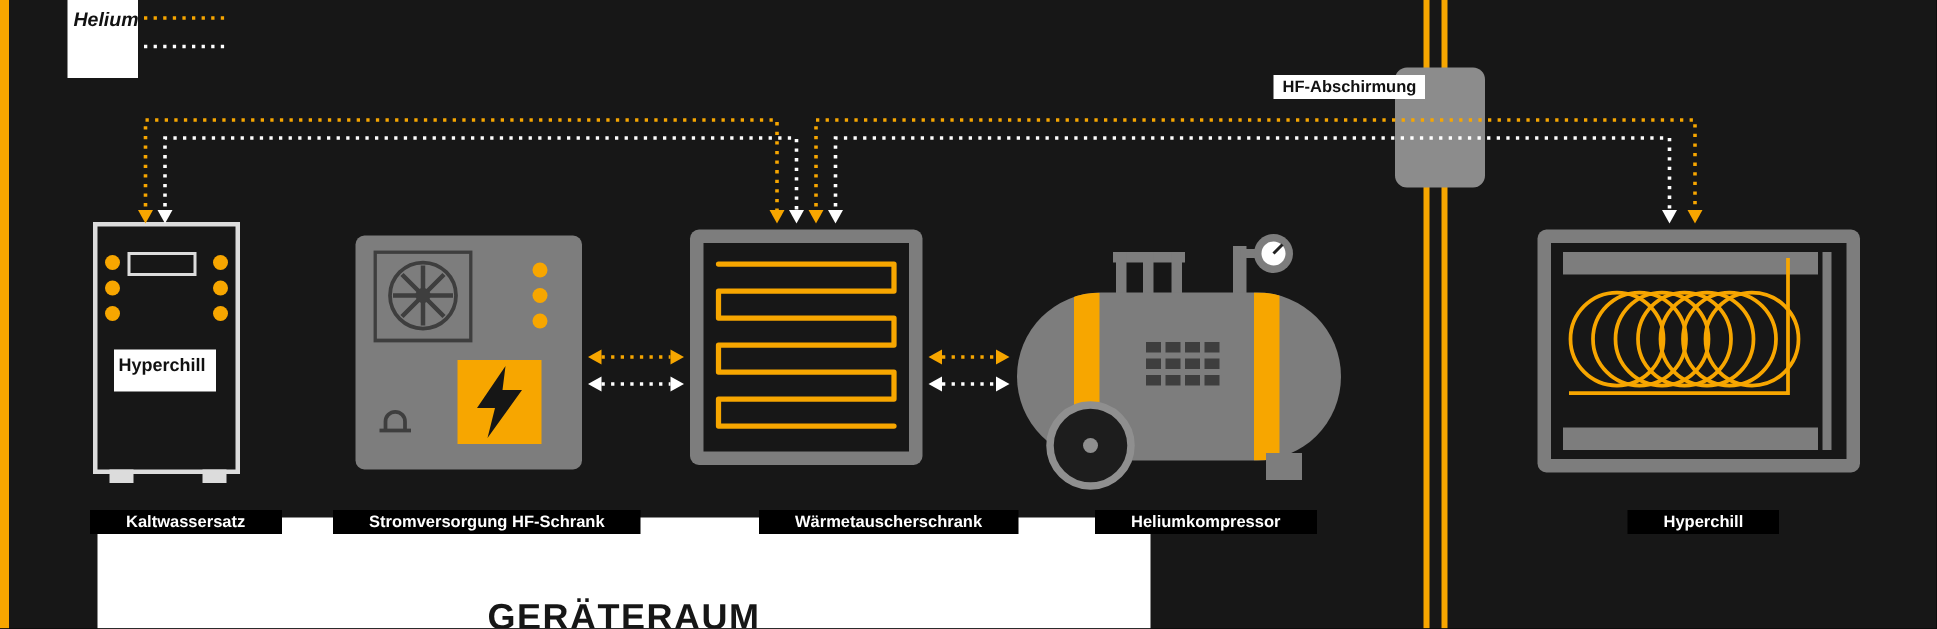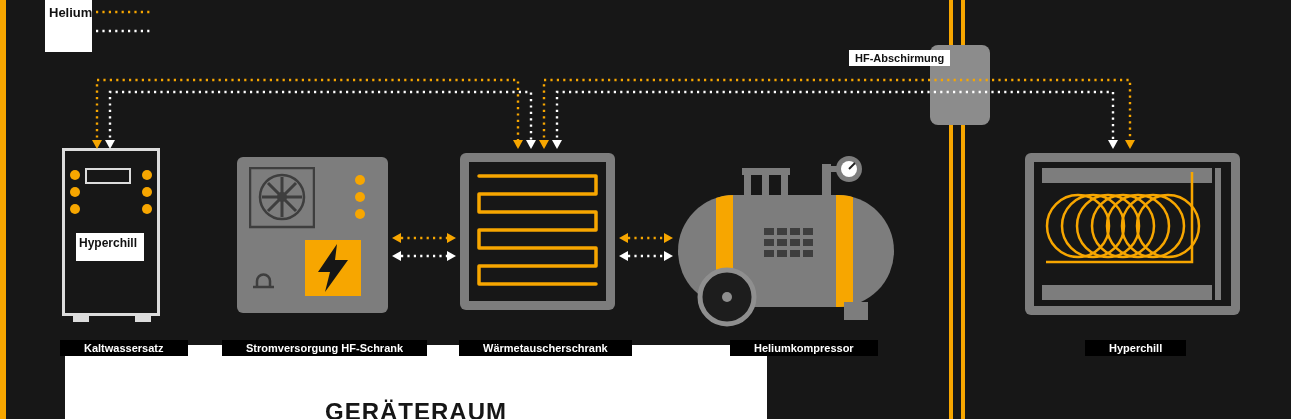--- a/index.html
+++ b/index.html
@@ -13,21 +13,21 @@
   .panel { position:absolute; background:var(--panel); border-radius:8px; }
 
   
   .room { position:absolute; top:345px; height:74px; background:#fff; }
   .room-title { position:absolute; left:50%; transform:translateX(-50%); bottom:-7px;
                 font-size:24px; font-weight:800; letter-spacing:1px; color:#161616; white-space:nowrap; }
   .chip { position:absolute; top:340px; background:#000; color:#fff; font-size:11px;
           font-weight:bold; padding:2px 24px; white-space:nowrap; z-index:6; }
 
   
-  .legend { position:absolute; background:#fff; overflow:hidden; }
+  .legend { position:absolute; background:#fff; overflow:hidden;font-style:italic; }
   .legend-label { height:19px; line-height:19px; padding-left:4px; margin-top:3px;
                   font-size:13px; font-weight:bold; color:#111; white-space:nowrap; }
   .shield-label { position:absolute; background:#fff; color:#111; font-size:11px;
                   font-weight:bold; padding:2px 6px; white-space:nowrap; z-index:6; }
 
   
   .lines { position:absolute; left:0; top:0; z-index:4; }
   .dash { fill:none; stroke-width:2.4; stroke-dasharray:2.2 4.2; }
   .dash-o { stroke:var(--accent); }
   .dash-w { stroke:#fff; }
@@ -215,21 +215,21 @@
       <polygon class="arr-o" points="628,233 628,243 619,238"></polygon>
       <polygon class="arr-o" points="664,233 664,243 673,238"></polygon>
       <path class="dash dash-w" d="M628,256 H664"></path>
       <polygon class="arr-w" points="628,251 628,261 619,256"></polygon>
       <polygon class="arr-w" points="664,251 664,261 673,256"></polygon>
     </g>
   </svg>
 
   <div class="chip" style="left:60px">Kaltwassersatz</div>
   <div class="chip" style="left:222px">Stromversorgung HF-Schrank</div>
-  <div class="chip" style="left:459px">Wärmetauscherschrank</div>
+  <div class="chip" style="left:506px">Wärmetauscherschrank</div>
   <div class="chip" style="left:730px">Heliumkompressor</div>
   <div class="chip" style="left:1085px">Hyperchill</div>
 
   <div class="legend" style="left:45px;top:0;width:47px;height:52px">
     <div class="legend-label">Helium</div>
     <div class="legend-label"></div>
   </div>
 
   <div class="shield-label" style="left:849px;top:50px">HF-Abschirmung</div>
 

